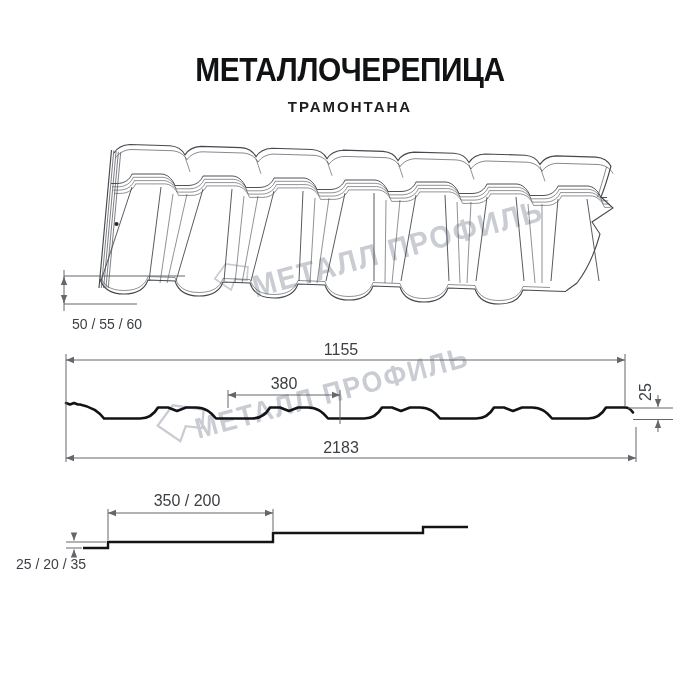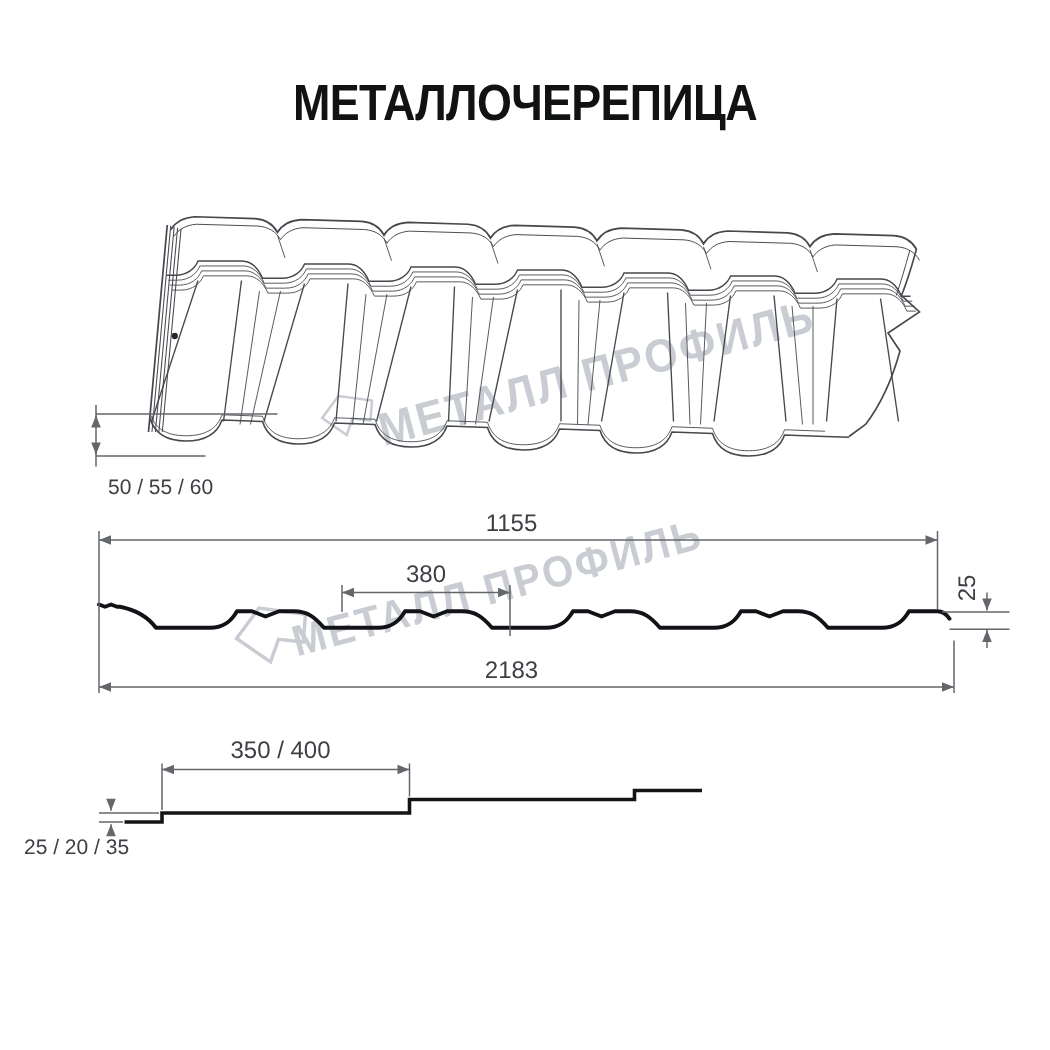--- a/index.html
+++ b/index.html
@@ -22,20 +22,21 @@
   .logo1{left:209px;top:259px;transform:rotate(-12deg);}
   .logo2{left:150px;top:408px;transform:rotate(-12deg);}
 </style>
 </head>
 <body>
 
 <div class="page">
 
   <header>
     <h1>МЕТАЛЛОЧЕРЕПИЦА</h1>
+    <div class="subtitle">ТРАМОНТАНА</div>
   </header>
 
   <div class="wm wm1">МЕТАЛЛ ПРОФИЛЬ</div>
   <div class="wm wm2">МЕТАЛЛ ПРОФИЛЬ</div>
 
   <div class="logo logo1">
     <svg width="38" height="44" viewBox="0 0 50 40">
       <polygon points="2,18 20,2 48,12 43,29 28,24 20,37" fill="none" stroke="#c9ccd2" stroke-width="2.2"></polygon>
     </svg>
   </div>
@@ -149,15 +150,15 @@
       <path d="M74,533 V540.5" marker-end="url(#arr)"></path>
       <path d="M74,557 V549.5" marker-end="url(#arr)"></path>
     </g>
   </svg>
 
   <div class="dim small" style="left:72px;top:316px;">50 / 55 / 60</div>
   <div class="dim centered" style="left:341px;top:341px;">1155</div>
   <div class="dim centered" style="left:284px;top:375px;">380</div>
   <div class="dim rot" style="left:632px;top:384px;">25</div>
   <div class="dim centered" style="left:341px;top:439px;">2183</div>
-  <div class="dim centered" style="left:187px;top:492px;">350 / 400</div>
+  <div class="dim centered" style="left:187px;top:492px;">350 / 200</div>
   <div class="dim small" style="left:16px;top:556px;">25 / 20 / 35</div>
 </div>
 
 </body></html>

